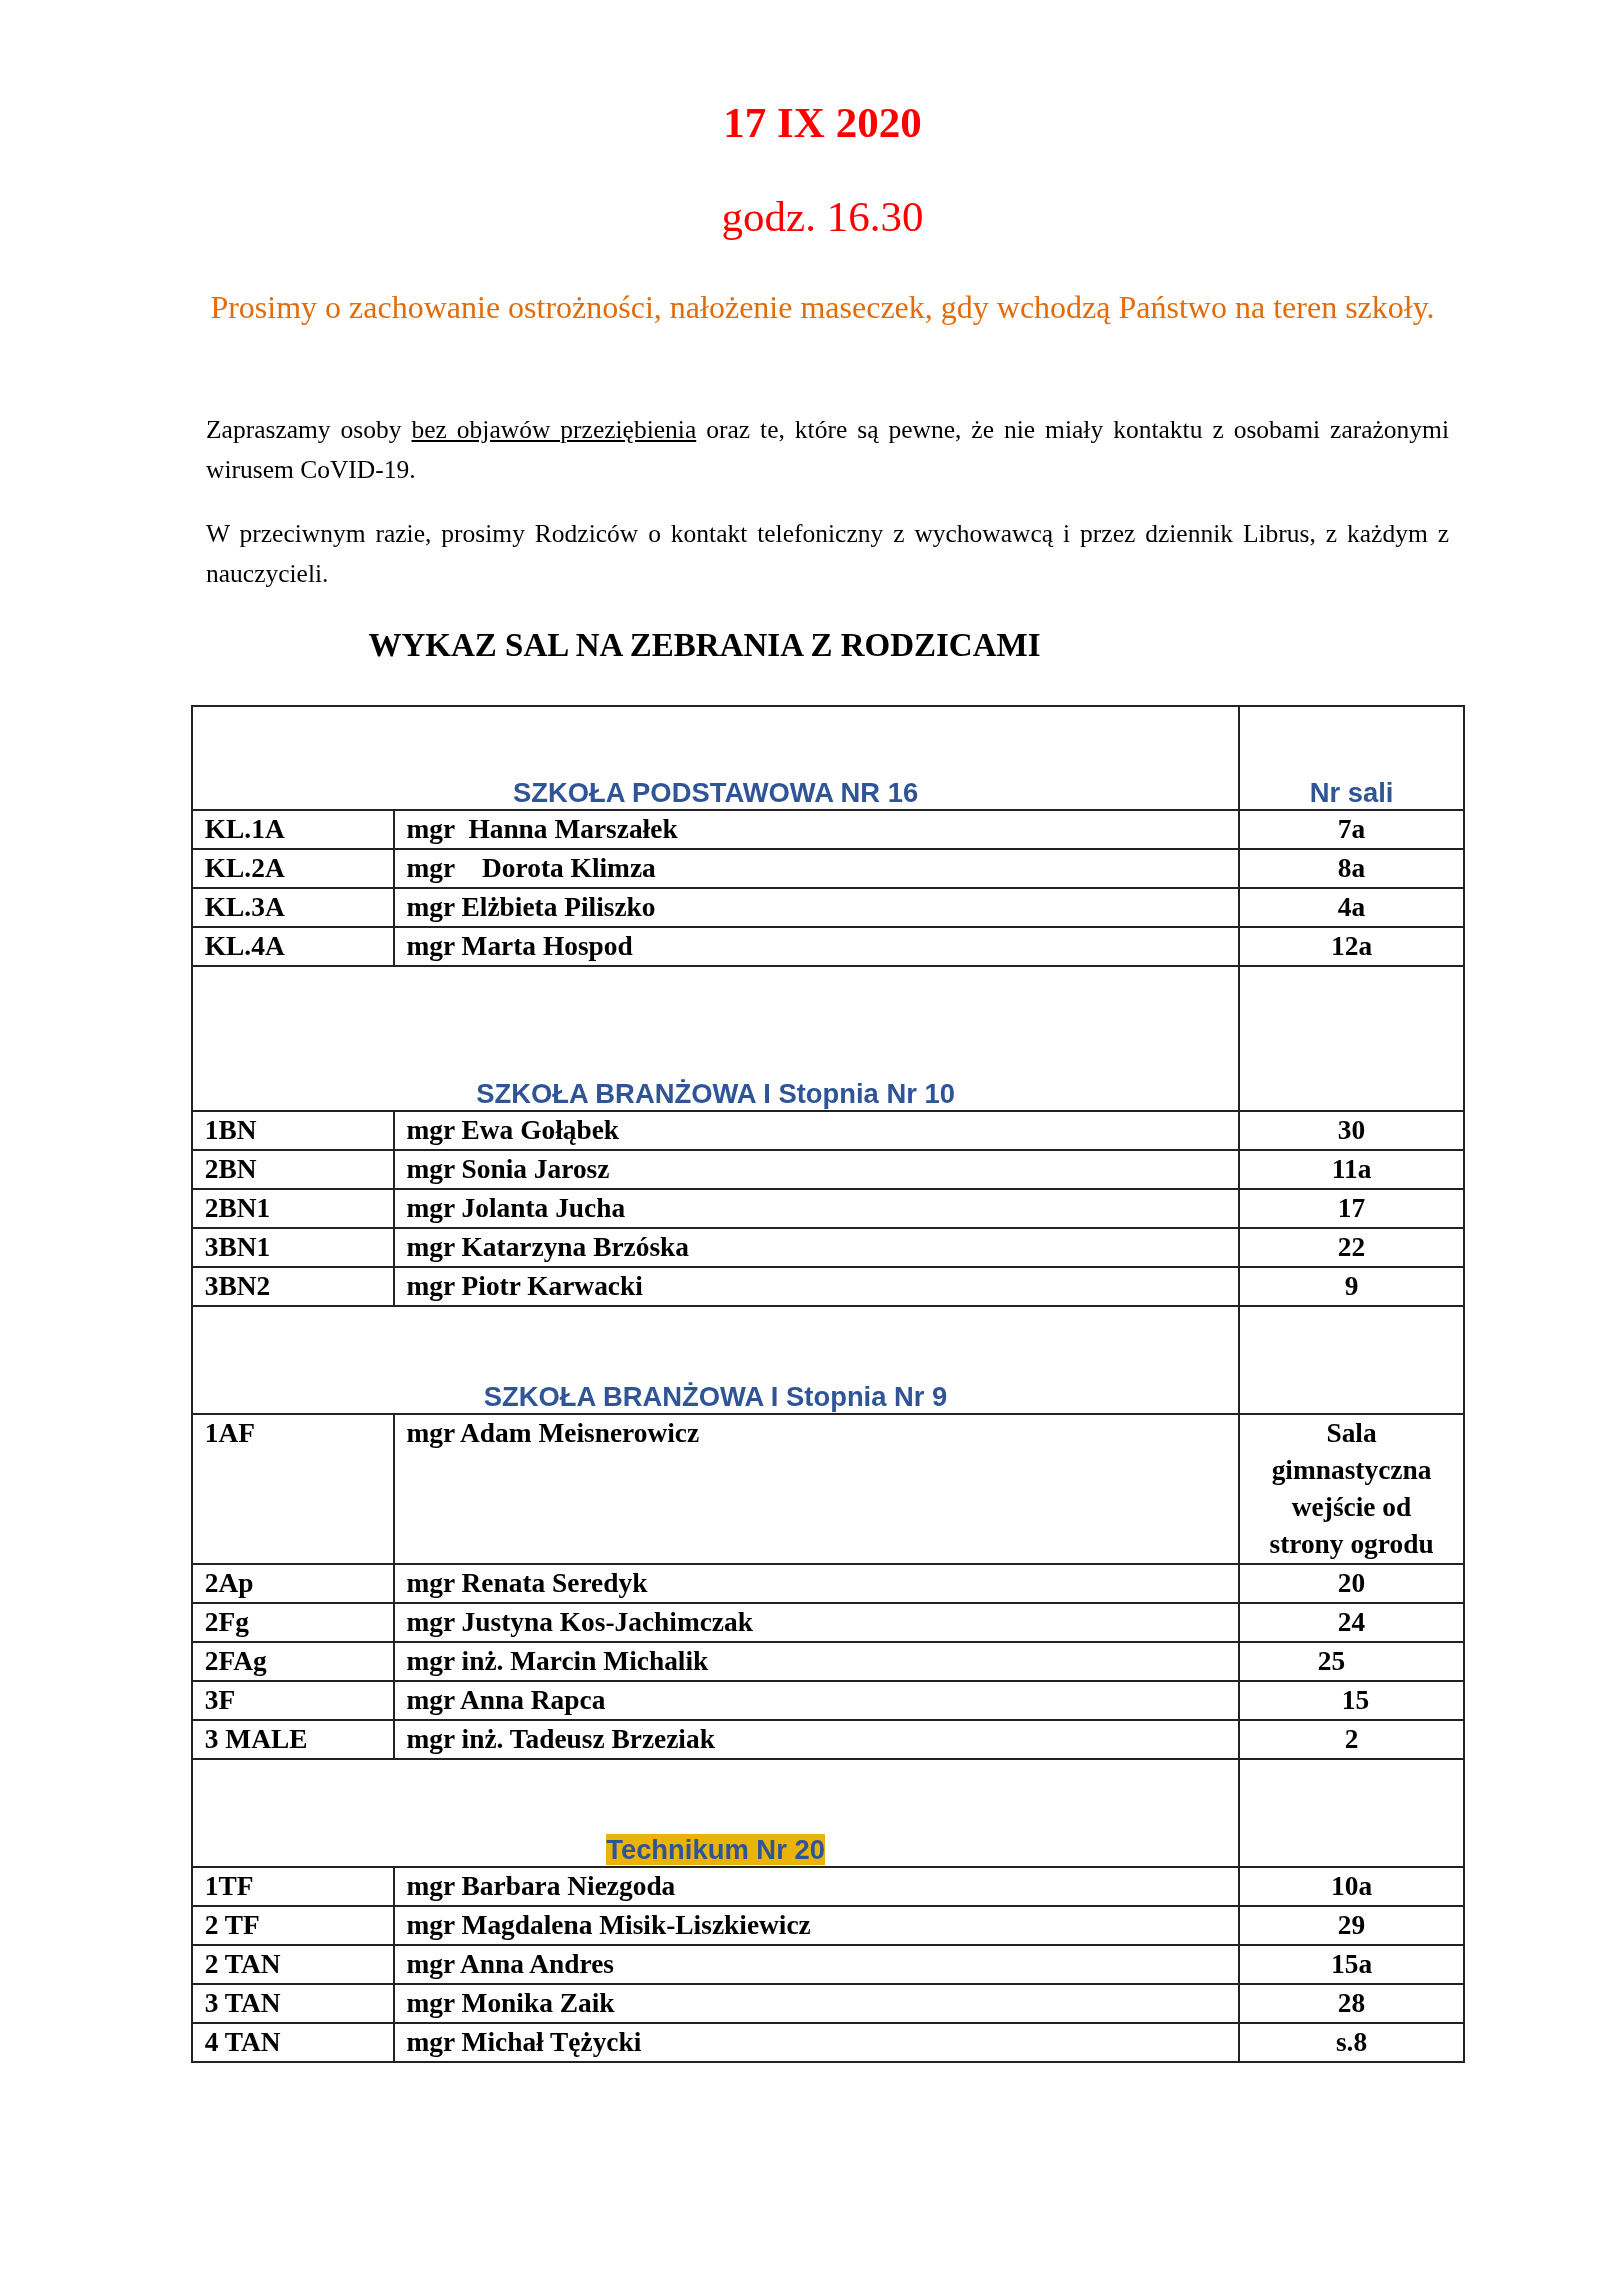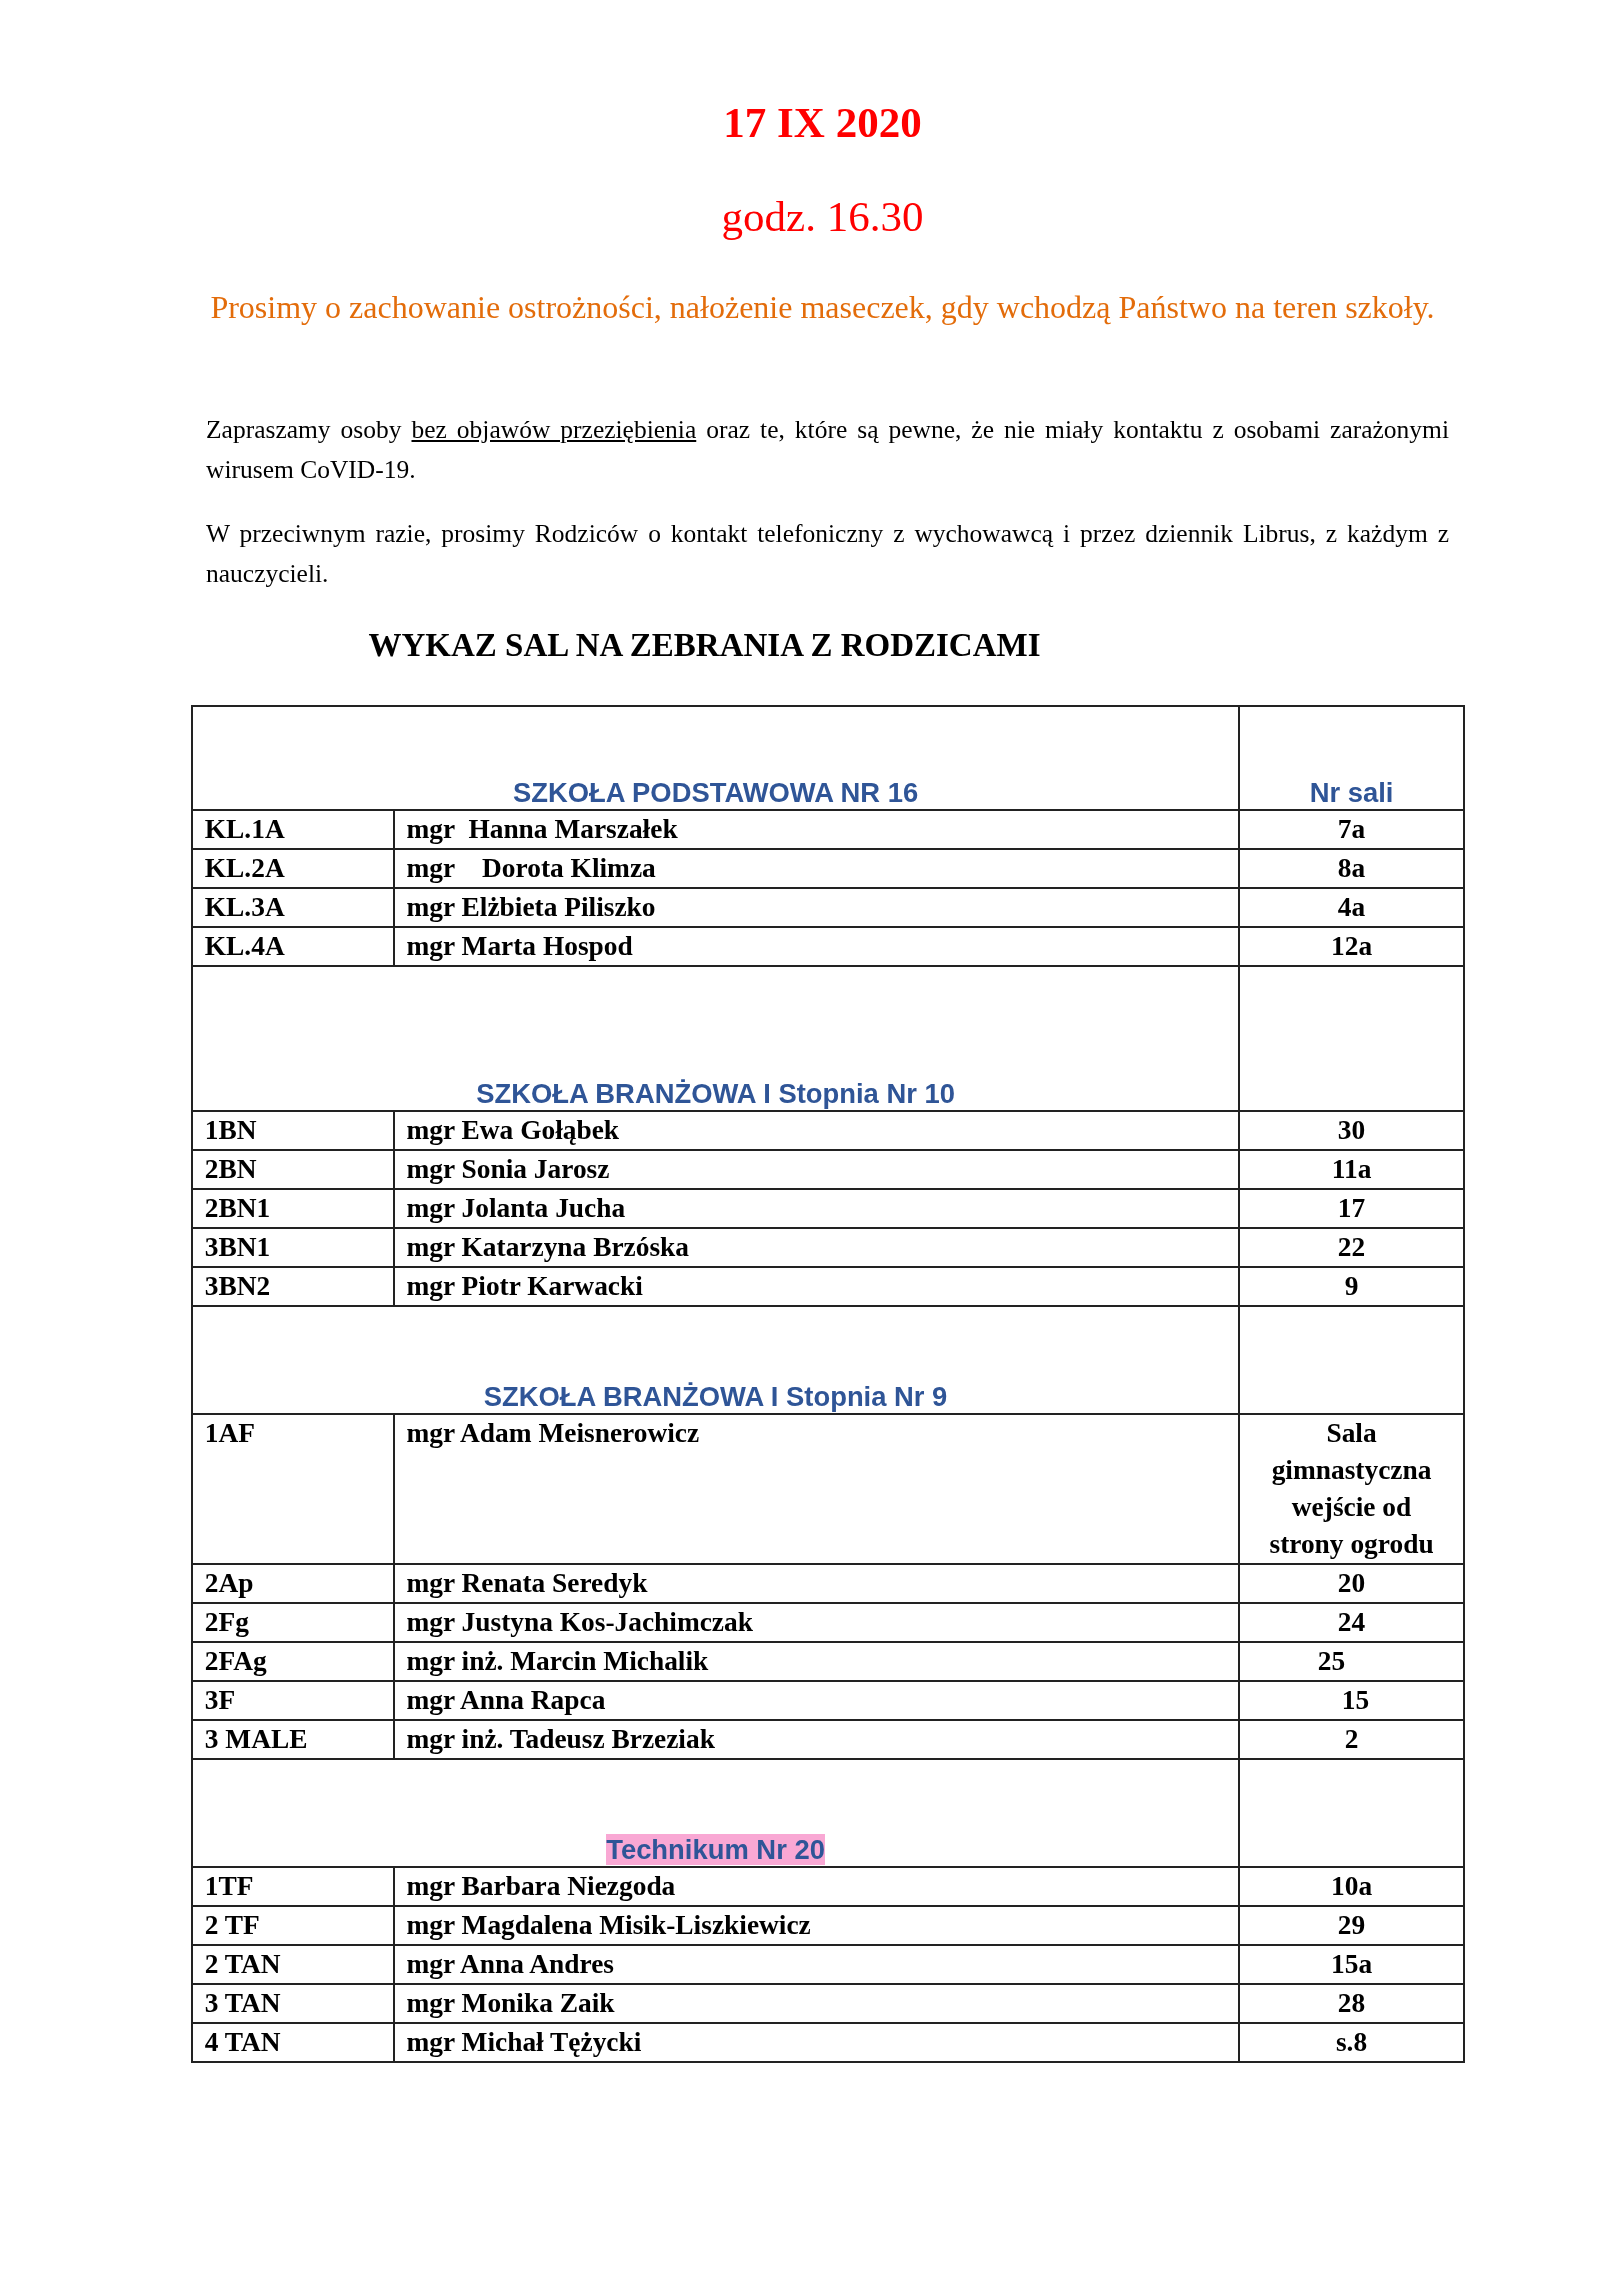--- a/index.html
+++ b/index.html
@@ -40,21 +40,21 @@
   col.c3 { width: 225px; }
   td.room { text-align: center; }
   td.room.offset { padding-left: 0; padding-right: 40px; }
   td.room.offset2 { padding-left: 19.6px; }
   tr.section td { height: auto; vertical-align: bottom; }
   tr.section td.sect-title {
     text-align: center; color: #2f5597;
     font-family: "Liberation Sans", "DejaVu Sans", sans-serif; font-size: 27.4px;
     line-height: 33px; padding-bottom: 0;
   }
-  .hl { background: #f9a8d4; }
+  .hl { background: #eab308; }
   tr.section td.sect-room {
     text-align: center; color: #2f5597;
     font-family: "Liberation Sans", "DejaVu Sans", sans-serif; font-size: 27.4px; line-height: 33px;
   }
   tr.s1 td { height: 102px; margin-top: 36px; }
   tr.s2 td { height: 143px; }
   tr.s3 td { height: 106px; }
   tr.s4 td { height: 106px; }
   tr.tall td { height: 149px; }
   tr.tall2 td { height: 73px; }

